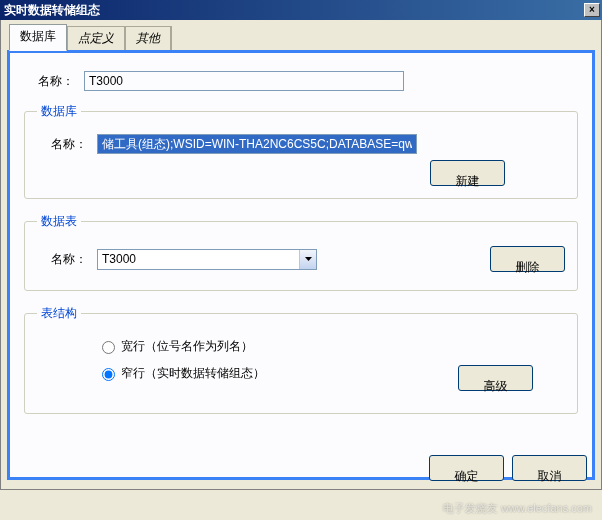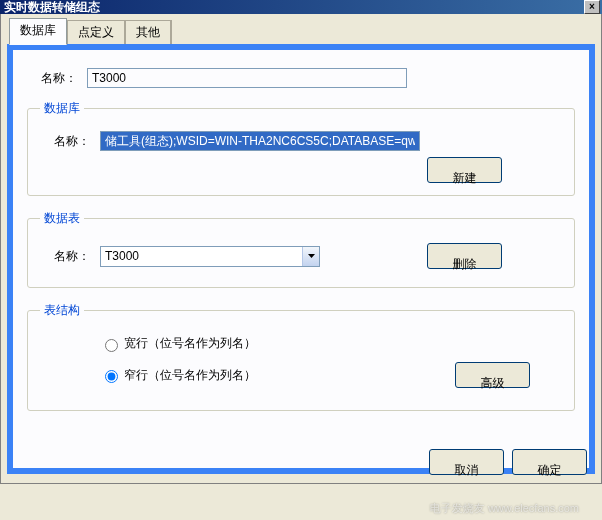--- a/index.html
+++ b/index.html
@@ -8,21 +8,21 @@
       font-family: "Microsoft YaHei", "SimSun", Arial, sans-serif;
       font-size: 12px;
       background: #ece9d8;
       width: 602px;
       height: 520px;
       position: relative;
     }
     .titlebar {
       background: linear-gradient(to right, #0a246a, #3a6ea5);
       color: #fff;
-      height: 14px;
+      height: 20px;
       display: flex;
       align-items: center;
       justify-content: space-between;
       padding: 0 2px 0 4px;
       font-weight: bold;
     }
     .titlebar-title { font-size: 12px; }
     .close-btn {
       width: 16px;
       height: 14px;
@@ -63,27 +63,28 @@
       background: #fcfcfe;
       border-bottom: 1px solid #fcfcfe;
       margin-bottom: -1px;
       z-index: 2;
     }
     .tab:not(.active) {
       margin-top: 2px;
       border-left: 1px solid #aca899;
       border-right: 1px solid #aca899;
       border-top: 1px solid #aca899;
+      font-style: italic;
     }
     .tab-divider {
       border-left: 1px solid #aca899;
       margin-top: 2px;
     }
     .tab-panel {
-      border: 6px solid #3b82f6;
+      border: 3px solid #3b82f6;
       background: #fcfcfe;
       height: 430px;
       padding: 12px 14px;
       position: relative;
     }
     .row {
       display: flex;
       align-items: center;
       margin: 6px 0 12px 0;
     }
@@ -156,34 +157,34 @@
       cursor: pointer;
       padding: 12px 12px;
     }
     .right-align {
       display: flex;
       justify-content: flex-end;
       margin-top: 6px;
     }
     .radio-row {
       display: flex;
-      align-items: center;
+      align-items: flex-start;
       margin: 6px 0 10px 60px;
     }
     .radio-row input { margin-right: 6px; }
     .footer {
       position: absolute;
       bottom: 8px;
       right: 14px;
       display: flex;
       gap: 8px;
     }
     .watermark {
       position: absolute;
-      right: 23px;
+      right: 10px;
       bottom: 4px;
       color: rgba(255,255,255,0.6);
       font-size: 11px;
       pointer-events: none;
       text-shadow: 0 0 2px rgba(0,0,0,0.4);
     }
   </style>
 </head>
 <body>
 
@@ -225,40 +226,40 @@
         <span class="label">名称：</span>
         <div class="combo">
           <input class="combo-input" value="T3000" style="">
           <div class="combo-btn">
             <svg width="7" height="4">
                 <polygon points="0,0 7,0 3.5,4" fill="#000"></polygon>
               </svg>
           </div>
         </div>
         <div style="flex:1"></div>
-        <button class="btn" style="margin-right:60px">删除</button>
+        <button class="btn" style="">删除</button>
       </div>
     </fieldset>
 
     <fieldset class="groupbox">
       <legend>表结构</legend>
       <div class="radio-row">
         <input type="radio" name="rowtype" style="">
         <span>宽行（位号名作为列名）</span>
       </div>
       <div class="radio-row" style="justify-content:flex-start">
         <input type="radio" name="rowtype" checked="" style="">
-        <span>窄行（位号名作为列名）</span>
+        <span>窄行（实时数据转储组态）</span>
         <div style="flex:1"></div>
         <button class="btn" style="margin-right:32px">高级</button>
       </div>
     </fieldset>
 
   </div>
 
   <div class="footer">
+    <button class="btn">确定</button>
     <button class="btn">取消</button>
-    <button class="btn">确定</button>
   </div>
 
 </div>
 
 <div class="watermark">电子发烧友 www.elecfans.com</div>
 
 </body></html>

